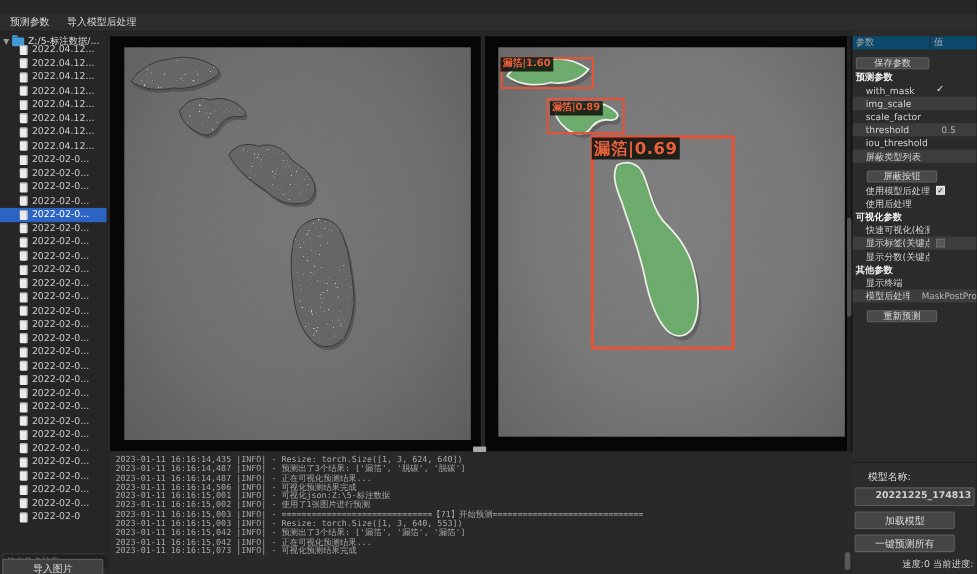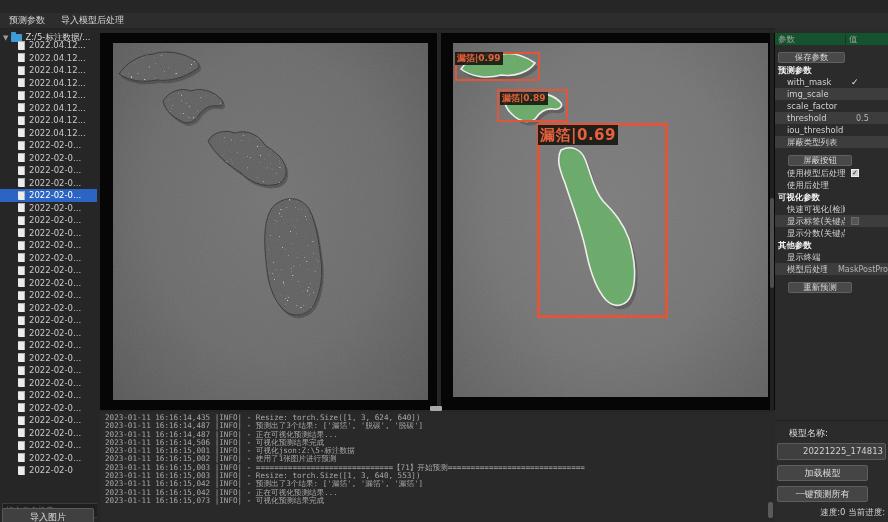--- a/index.html
+++ b/index.html
@@ -51,41 +51,41 @@
   .logpanel{position:absolute;left:100px;top:412px;width:675px;height:110px;background:#292929;
             padding:2px 5px;box-sizing:border-box;overflow:hidden;}
   .log-title{font-size:9px;color:#c6c6c6;margin-bottom:2px;}
   .log-lines{font-family:"DejaVu Sans Mono","Liberation Mono",monospace;font-size:7.6px;
              line-height:8.3px;color:#a8a8a8;white-space:pre;}
   .log-scroll{position:absolute;right:2px;bottom:4px;width:5px;height:16px;background:#5a5a5a;border-radius:2px;}
   
   .gutter{position:absolute;left:770px;top:33px;width:4px;height:377px;background:#202020;}
   .gutter .thumb{position:absolute;left:0;top:165px;width:4px;height:90px;background:#4e4e4e;border-radius:2px;}
   .rpanel{position:absolute;left:775px;top:28px;width:113px;bottom:0;background:#2b2b2b;overflow:hidden;}
-  .phead{display:flex;height:12px;background:#14532d;margin-top:5px;font-size:8.4px;color:#a2a2a2;align-items:center;}
+  .phead{display:flex;height:12px;background:#0c4a6e;margin-top:5px;font-size:8.4px;color:#a2a2a2;}
   .phead .n{flex:0 0 67px;padding-left:3px;}
   .phead .v{flex:1;border-left:1px solid #2b2b2b;padding-left:3px;}
   .prow{display:flex;align-items:center;height:12px;font-size:8.4px;color:#d2d2d2;}
   .prow.shade{background:#3d3d3d;}
   .prow.cat{font-weight:bold;color:#f0f0f0;padding-left:3px;}
   .p-name{flex:1;padding-left:12px;white-space:nowrap;overflow:hidden;}
   .p-val{flex:0 0 43px;display:flex;align-items:center;font-size:8px;color:#b5b5b5;}
   .vcheck{color:#e4e4e4;font-size:9px;margin-left:6px;}
   .vtext{margin-left:11px;white-space:nowrap;overflow:hidden;}
   .cb{width:8px;height:8px;margin-left:6px;box-sizing:border-box;display:flex;align-items:center;justify-content:center;}
   .cb.on{background:#cfcfcf;border:1px solid #eee;color:#1a1a1a;font-size:7px;font-weight:bold;}
   .cb.off{background:#555;border:1px solid #6b6b6b;}
   .p-btn{height:11px;margin:1px 0 1px 3px;width:67px;background:#494949;border:1px solid #606060;
          border-radius:2px;color:#d8d8d8;font-size:8.4px;font-family:inherit;line-height:9px;padding:0;}
   .p-btn.indent{margin-left:13px;width:64px;}
   
   .model-sec{position:absolute;left:0;right:0;top:392px;border-top:1px solid #1f1f1f;padding:3px 2px 0 2px;}
   .m-label{font-size:9px;color:#ddd;margin:3px 0 3px 12px;}
   .m-field{height:15px;background:#3f3f3f;border:1px solid #5a5a5a;border-radius:2px;color:#d0d0d0;
-           font-size:8.5px;line-height:15px;text-align:right;padding:0 2px;overflow:hidden;white-space:nowrap;}
+           font-size:8.5px;line-height:15px;text-align:right;padding:0 2px;overflow:hidden;white-space:nowrap;font-weight:bold;}
   .m-btn{display:block;width:91px;height:16px;margin-top:5px;background:#454545;border:1px solid #5e5e5e;
          border-radius:2px;color:#ddd;font-size:9px;font-family:inherit;padding:0;}
   .m-speed{font-size:8.5px;color:#cfcfcf;text-align:right;margin:5px 1px 0 0;}
 </style>
 </head>
 <body>
 
 <div class="app">
 
 
@@ -282,21 +282,21 @@
           <path d="M52,60 C58,51 70,48 80,52 C90,48 102,53 108,60 C110,64 106,67 100,66 C92,65 86,70 82,76 C77,80 68,79 62,74 C56,69 53,65 52,60 Z"></path>
           <path d="M108,107 C118,102 128,106 132,116 C138,130 140,146 150,158 C162,170 170,180 176,196 C182,216 184,238 178,252 C174,263 162,266 153,257 C143,246 137,228 133,208 C128,184 119,162 112,140 C107,128 103,116 108,107 Z"></path>
         </g>
         <use href="#masksR" transform="translate(3,4)" fill="#2b2b2b" opacity="0.35"></use>
         <use href="#masksR" fill="#77c577" fill-opacity="0.85" stroke="#f4f4ee" stroke-width="1.6"></use>
         <rect width="315" height="354" filter="url(#grain)"></rect>
       </svg>
       <div class="det-box" style="left:2px;top:9px;width:85px;height:29px;"></div>
       <div class="det-box" style="left:44px;top:46px;width:71px;height:33px;"></div>
       <div class="det-box big" style="left:84px;top:80px;width:131px;height:195px;"></div>
-      <div class="det-label lbl-s" style="left:2px;top:9px;">漏箔|0.99</div>
+      <div class="det-label lbl-s" style="left:2px;top:9px;">漏箔|1.60</div>
       <div class="det-label lbl-s" style="left:47px;top:49px;">漏箔|0.89</div>
       <div class="det-label lbl-b" style="left:85px;top:82px;">漏箔|0.69</div>
     </div>
   </div>
 
   <div class="splitter"></div>
 
   <div class="logpanel">
     <div class="log-lines" id="log-lines"><div>2023-01-11 16:16:14,435 |INFO| - Resize: torch.Size([1, 3, 624, 640])</div><div>2023-01-11 16:16:14,487 |INFO| - 预测出了3个结果: ['漏箔', '脱碳', '脱碳']</div><div>2023-01-11 16:16:14,487 |INFO| - 正在可视化预测结果...</div><div>2023-01-11 16:16:14,506 |INFO| - 可视化预测结果完成</div><div>2023-01-11 16:16:15,001 |INFO| - 可视化json:Z:\5-标注数据</div><div>2023-01-11 16:16:15,002 |INFO| - 使用了1张图片进行预测</div><div>2023-01-11 16:16:15,003 |INFO| - ==============================【71】开始预测==============================</div><div>2023-01-11 16:16:15,003 |INFO| - Resize: torch.Size([1, 3, 640, 553])</div><div>2023-01-11 16:16:15,042 |INFO| - 预测出了3个结果: ['漏箔', '漏箔', '漏箔']</div><div>2023-01-11 16:16:15,042 |INFO| - 正在可视化预测结果...</div><div>2023-01-11 16:16:15,073 |INFO| - 可视化预测结果完成</div></div>
     <div class="log-scroll"></div>

